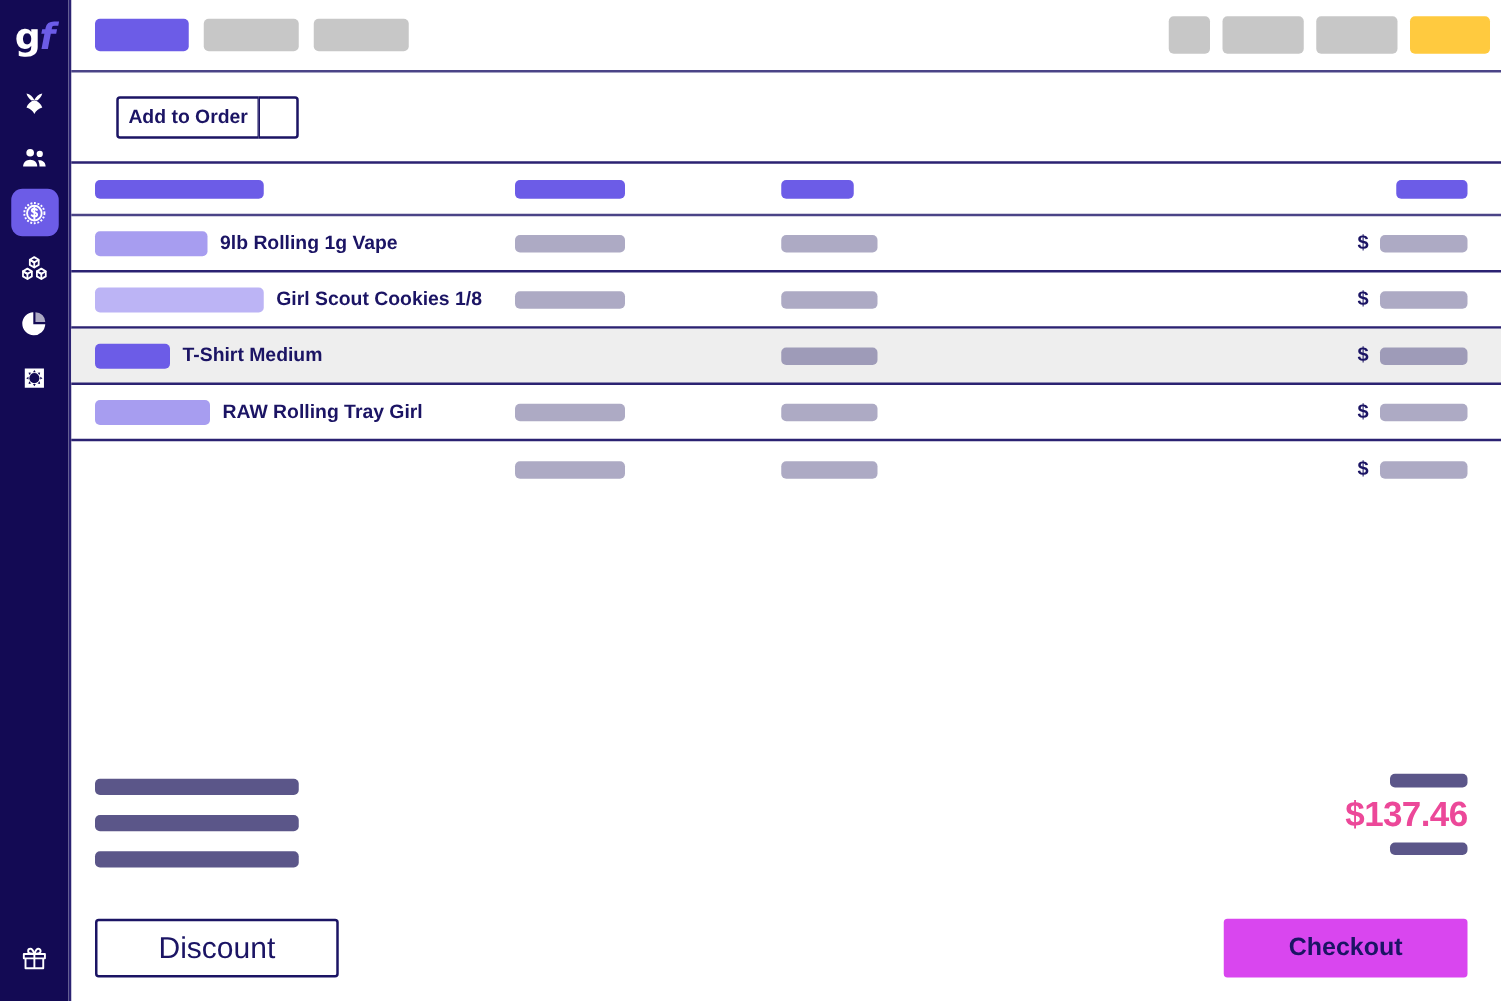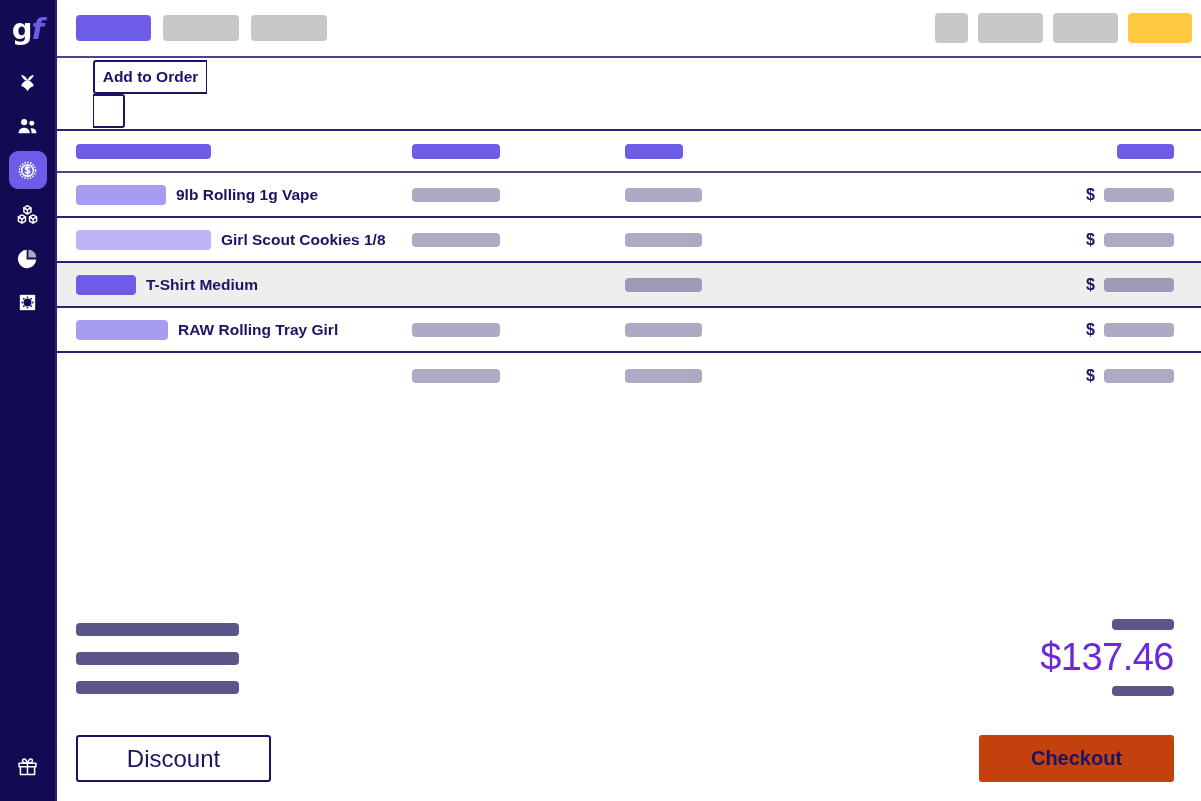--- a/index.html
+++ b/index.html
@@ -74,21 +74,21 @@
     background: #ffffff;
     color: #1b1464;
     font-weight: 700;
     font-size: 15.5px;
     border-radius: 3px;
     display: flex; align-items: center; justify-content: center;
     cursor: pointer;
     font-family: "Liberation Sans", sans-serif;
   }
   #scan-sku { width: 165px; height: 34px; }
-  .split { display: flex; margin-left: 17px; flex-direction: column; }
+  .split { display: flex; margin-left: 17px; }
   #add-to-order { width: 114px; height: 34px; border-right-width: 1px;
                   border-top-right-radius: 0; border-bottom-right-radius: 0; }
   #add-to-order-caret { width: 32px; height: 34px; border-left-width: 1px;
                   border-top-left-radius: 0; border-bottom-left-radius: 0; }
 
   
   .table { width: 100%; }
   .row {
     position: relative;
     height: 45px;
@@ -116,31 +116,31 @@
   .skel.lav   { background: #a79df0; }
   .skel.lav-l { background: #bcb4f5; }
   .skel.grey2 { background: #adaac4; }
   .skel.grey3 { background: #9e9bb8; }
   .skel.slate { background: #5b5689; }
 
   
   .footer { position: absolute; left: 0; right: 0; bottom: 0; height: 190px; }
   .totals-left  { position: absolute; left: 19px; top: 12px; display: flex; flex-direction: column; gap: 16px; }
   .totals-right { position: absolute; right: 27px; top: 8px; display: flex; flex-direction: column; align-items: flex-end; gap: 6px; }
-  .grand-total { color: #6d28d9; font-weight: 400; font-size: 38px; letter-spacing: -0.5px; line-height: 1.15; }
+  .grand-total { color: #ec4899; font-weight: 700; font-size: 28px; letter-spacing: -0.5px; line-height: 1.15; }
 
   .footer-actions { position: absolute; left: 19px; right: 27px; bottom: 19px; display: flex; align-items: center; }
   #discount-button {
     width: 195px; height: 47px;
     font-size: 24px; font-weight: 400;
   }
   #checkout-button {
     margin-left: auto;
     width: 195px; height: 47px;
-    background: #c2410c; border: none; border-radius: 3px;
+    background: #d946ef; border: none; border-radius: 3px;
     color: #1b1464; font-size: 20px; font-weight: 700;
     display: flex; align-items: center; justify-content: center;
     cursor: pointer; font-family: "Liberation Sans", sans-serif;
   }
 </style>
 </head>
 <body>
 
 <div id="app">
 

